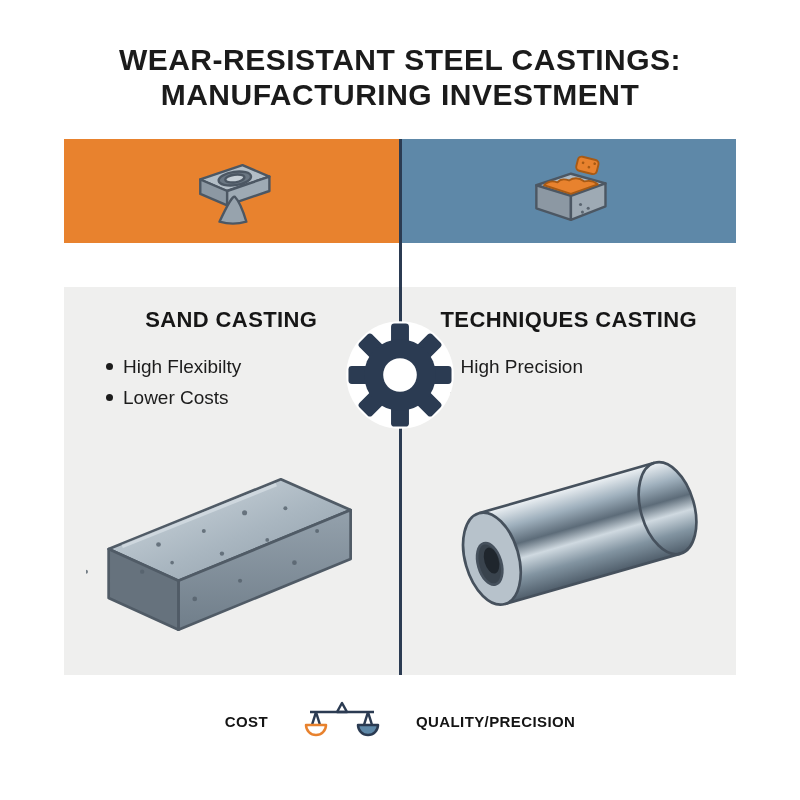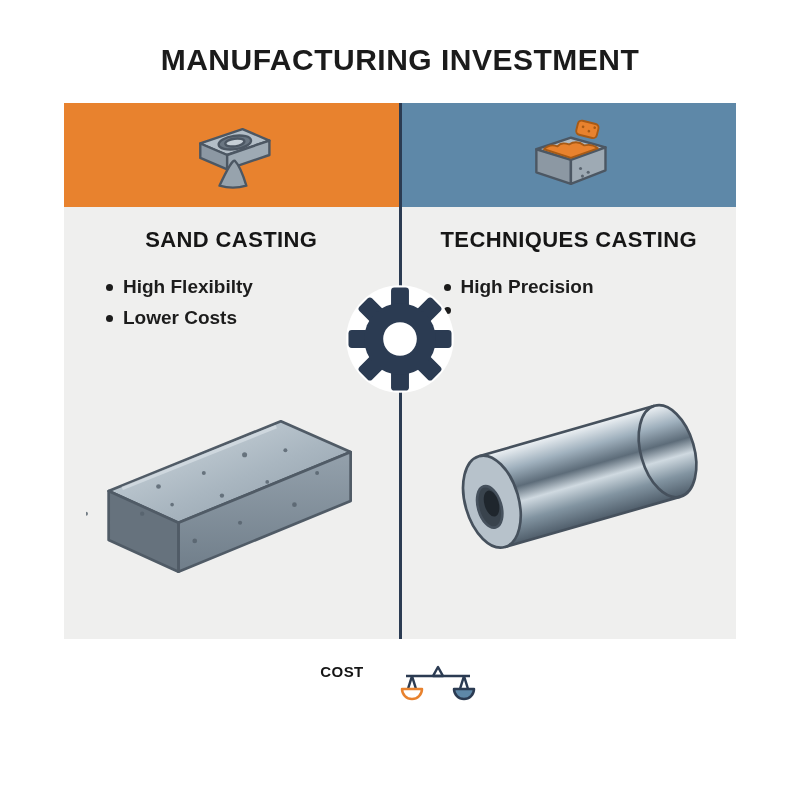--- a/index.html
+++ b/index.html
@@ -12,47 +12,48 @@
   html,body{width:800px;height:800px;background:#ffffff;}
   body{font-family:"Liberation Sans", sans-serif;color:#1d1d1d;overflow:hidden;}
   .canvas{width:800px;height:800px;position:relative;background:#fff;}
 
   
   .title-block{padding-top:42px;text-align:center;line-height:1.18;}
   .title-line{font-size:30px;font-weight:800;letter-spacing:.5px;color:#1b1b1b;}
 
   
   .columns{width:672px;height:536px;margin:26px auto 0 auto;position:relative;display:flex;}
-  .col{width:334.5px;display:flex;flex-direction:column;}
+  .col{width:334.5px;display:flex;flex-direction:column;gap:44px;}
   .band{height:104px;display:flex;align-items:center;justify-content:center;}
   .band-orange{background:var(--orange);}
   .band-blue{background:var(--steel-blue);}
   .panel{background:var(--panel-gray);flex:1;display:flex;flex-direction:column;padding:20px 16px 8px 16px;}
   .divider{width:3px;background:var(--navy);}
 
   .col-title{text-align:center;font-size:22px;font-weight:800;letter-spacing:.4px;color:#161616;margin-bottom:14px;}
   .bullets{list-style:none;padding-left:26px;}
-  .bullets li{display:flex;align-items:center;gap:10px;font-size:19px;font-weight:700;color:#1c1c1c;margin:9px 0;}
+  .bullets li{display:flex;align-items:center;gap:10px;font-size:19px;font-weight:400;color:#1c1c1c;margin:9px 0;}
   .dot{width:7px;height:7px;border-radius:50%;background:#1c1c1c;flex:0 0 auto;}
 
   .illus{flex:1;display:flex;align-items:center;justify-content:center;padding-top:4px;}
 
   
   .gear-wrap{position:absolute;left:50%;top:238px;transform:translate(-50%,-50%);z-index:5;}
 
   
-  .footer{margin-top:24px;display:flex;justify-content:center;gap:32px;}
+  .footer{margin-top:24px;display:flex;align-items:center;justify-content:center;gap:32px;}
   .footer-label{font-size:15px;font-weight:800;letter-spacing:.4px;color:#141414;}
 </style>
 </head>
 <body>
 
 <div class="canvas">
 
   <div class="title-block">
+    <div class="title-line">WEAR-RESISTANT STEEL CASTINGS:</div>
     <div class="title-line">MANUFACTURING INVESTMENT</div>
   </div>
 
   <div class="columns">
 
     <section class="col">
       <div class="band band-orange">
         <svg width="96" height="78" viewBox="0 0 100 80">
           <g stroke="#4c5763" stroke-width="2.5" stroke-linejoin="round">
             <polygon points="18,28 62,13 90,25 46,40" fill="#b3bec7"></polygon>
@@ -204,15 +205,16 @@
         <polygon points="42,4 37,13 47,13"></polygon>
         <line x1="10" y1="13" x2="74" y2="13"></line>
         <line x1="16" y1="13" x2="12" y2="26"></line>
         <line x1="16" y1="13" x2="20" y2="26"></line>
         <line x1="68" y1="13" x2="64" y2="26"></line>
         <line x1="68" y1="13" x2="72" y2="26"></line>
       </g>
       <path d="M6,26 A10,10 0 0 0 26,26 Z" fill="#ffffff" stroke="#E8822E" stroke-width="2.5" stroke-linejoin="round"></path>
       <path d="M58,26 A10,10 0 0 0 78,26 Z" fill="#5E88A8" stroke="#2B3B52" stroke-width="2.5" stroke-linejoin="round"></path>
     </svg>
+    <span class="footer-label">QUALITY/PRECISION</span>
   </div>
 
 </div>
 
 </body></html>

